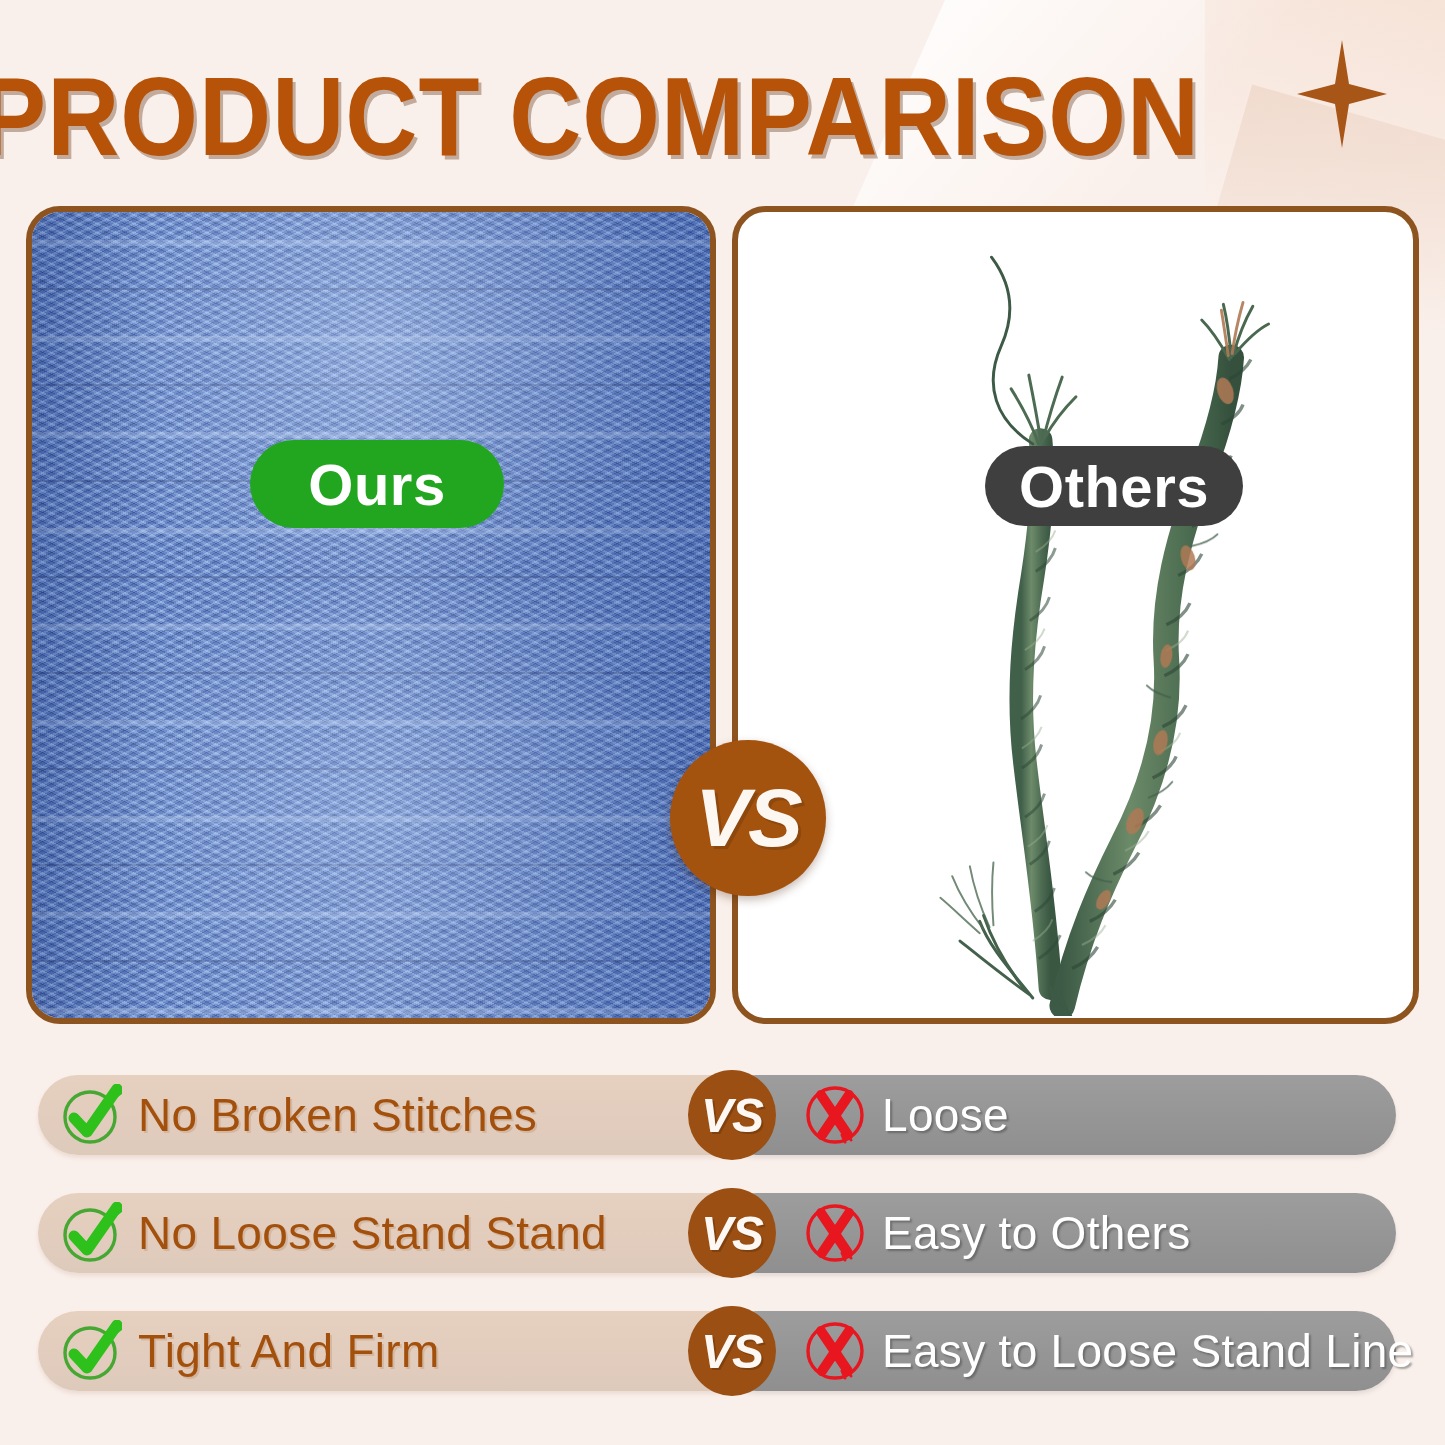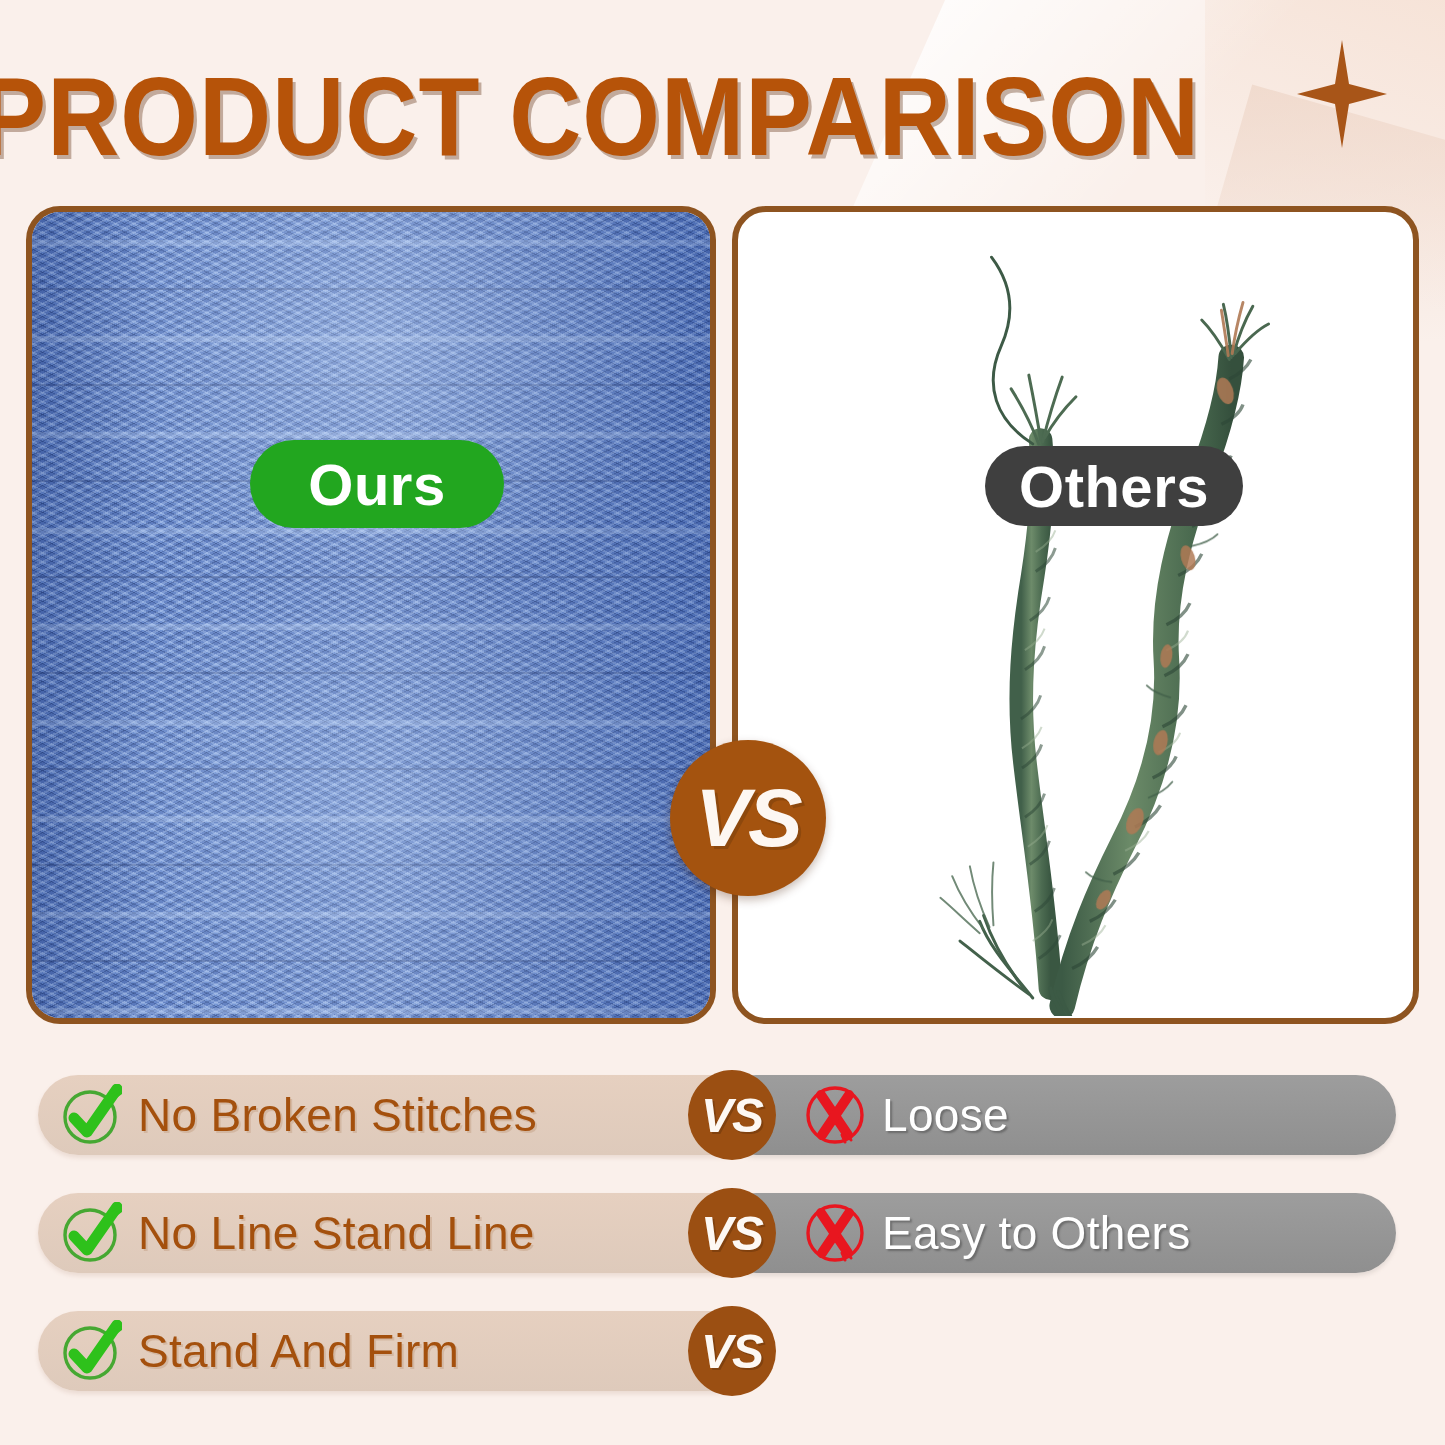--- a/index.html
+++ b/index.html
@@ -409,21 +409,21 @@
     </div>
   </div>
 
   <div class="row">
     <div class="pill-left">
       <svg class="icon-ok" viewBox="0 0 62 62">
         <circle cx="30" cy="33" r="25" fill="none" stroke="#46a832" stroke-width="3.4"></circle>
         <path d="M14 34 L27 48 L57 5" fill="none" stroke="#2ec11b" stroke-width="11" stroke-linecap="round" stroke-linejoin="round"></path>
         <path d="M52 8 L60 3 M54 14 L62 8" stroke="#2ec11b" stroke-width="3" stroke-linecap="round"></path>
       </svg>
-      <span class="txt-left">No Line Stand Line</span>
+      <span class="txt-left">No Loose Stand Stand</span>
     </div>
     <div class="pill-right">
       <svg class="icon-x" viewBox="0 0 62 62">
         <circle cx="31" cy="31" r="27" fill="none" stroke="#e8161f" stroke-width="3.4"></circle>
         <path d="M17 11 L44 51" stroke="#e8161f" stroke-width="10" stroke-linecap="round"></path>
         <path d="M45 11 L18 51" stroke="#e8161f" stroke-width="10" stroke-linecap="round"></path>
         <path d="M42 49 L47 56 M38 51 L41 58" stroke="#e8161f" stroke-width="3" stroke-linecap="round"></path>
       </svg>
       <span class="txt-right">Easy to Others</span>
     </div>
@@ -432,19 +432,28 @@
     </div>
   </div>
 
   <div class="row">
     <div class="pill-left">
       <svg class="icon-ok" viewBox="0 0 62 62">
         <circle cx="30" cy="33" r="25" fill="none" stroke="#46a832" stroke-width="3.4"></circle>
         <path d="M14 34 L27 48 L57 5" fill="none" stroke="#2ec11b" stroke-width="11" stroke-linecap="round" stroke-linejoin="round"></path>
         <path d="M52 8 L60 3 M54 14 L62 8" stroke="#2ec11b" stroke-width="3" stroke-linecap="round"></path>
       </svg>
-      <span class="txt-left">Stand And Firm</span>
+      <span class="txt-left">Tight And Firm</span>
+    </div>
+    <div class="pill-right">
+      <svg class="icon-x" viewBox="0 0 62 62">
+        <circle cx="31" cy="31" r="27" fill="none" stroke="#e8161f" stroke-width="3.4"></circle>
+        <path d="M17 11 L44 51" stroke="#e8161f" stroke-width="10" stroke-linecap="round"></path>
+        <path d="M45 11 L18 51" stroke="#e8161f" stroke-width="10" stroke-linecap="round"></path>
+        <path d="M42 49 L47 56 M38 51 L41 58" stroke="#e8161f" stroke-width="3" stroke-linecap="round"></path>
+      </svg>
+      <span class="txt-right">Easy to Loose Stand Line</span>
     </div>
     <div class="vs-row">
       <span class="vs-text">VS</span>
     </div>
   </div>
 </div>
 
 </body></html>

